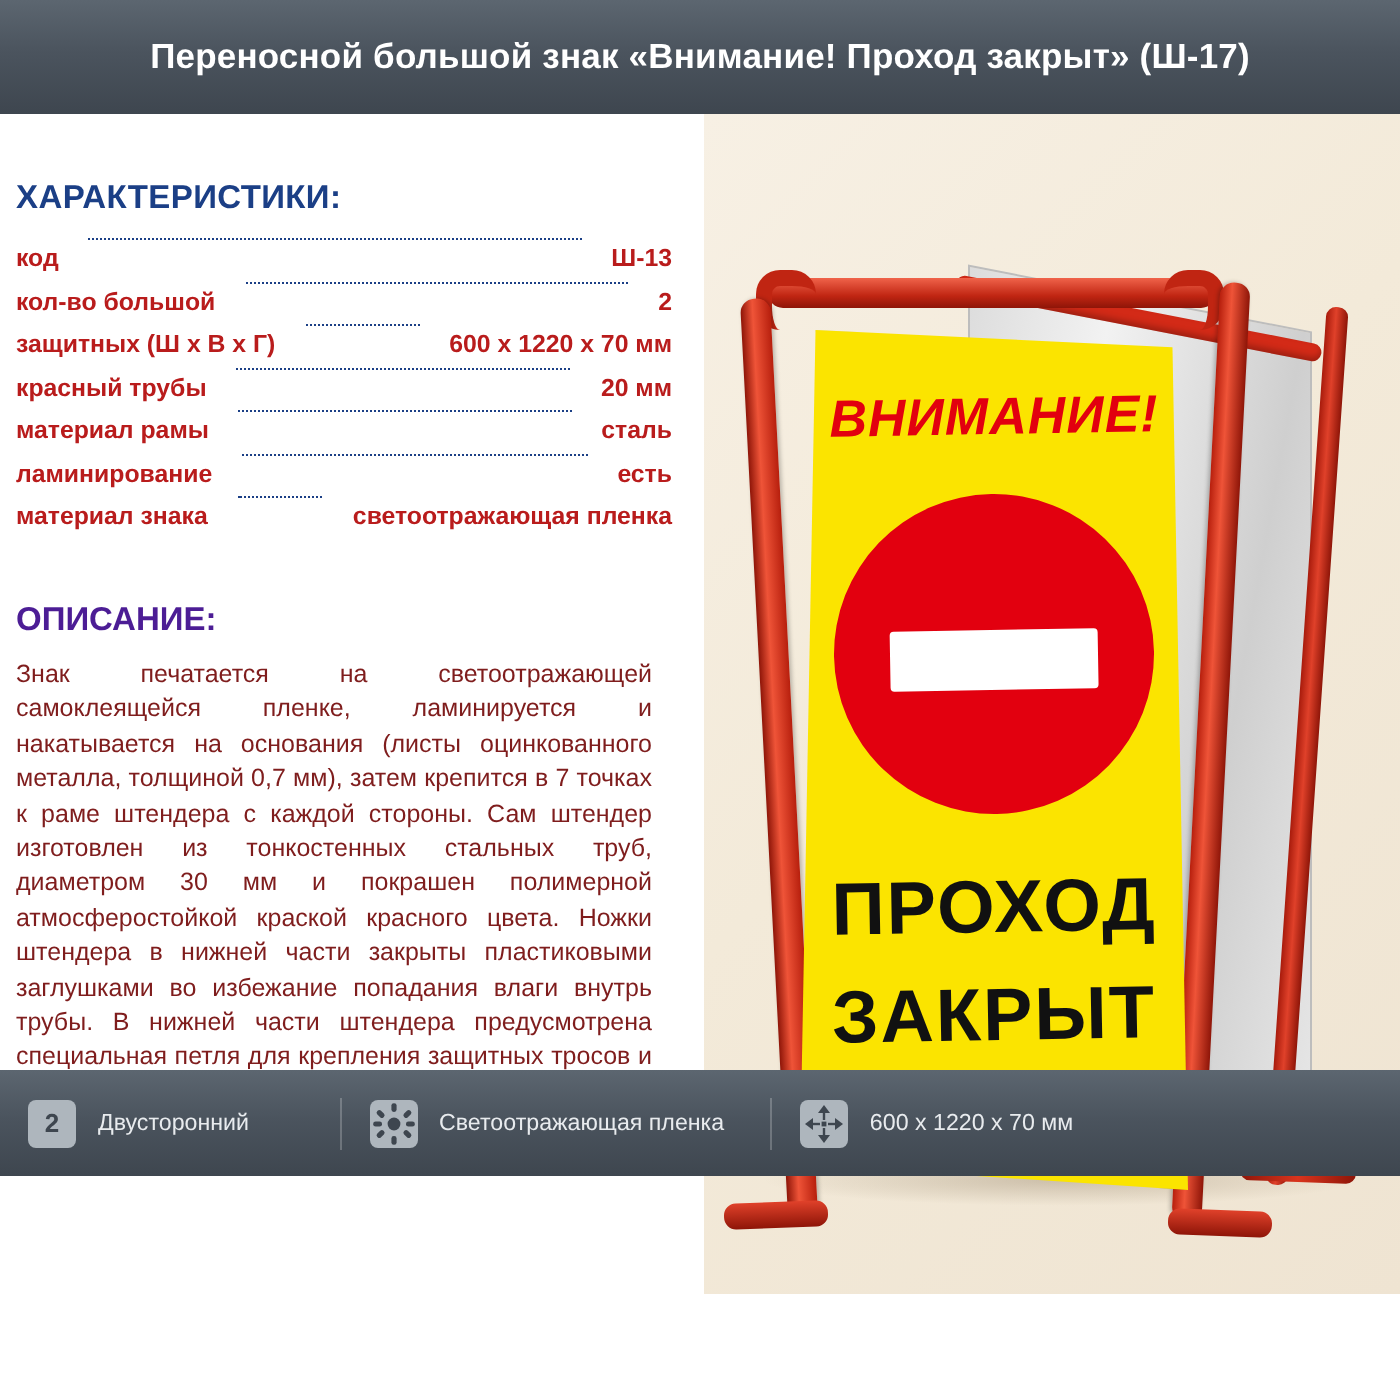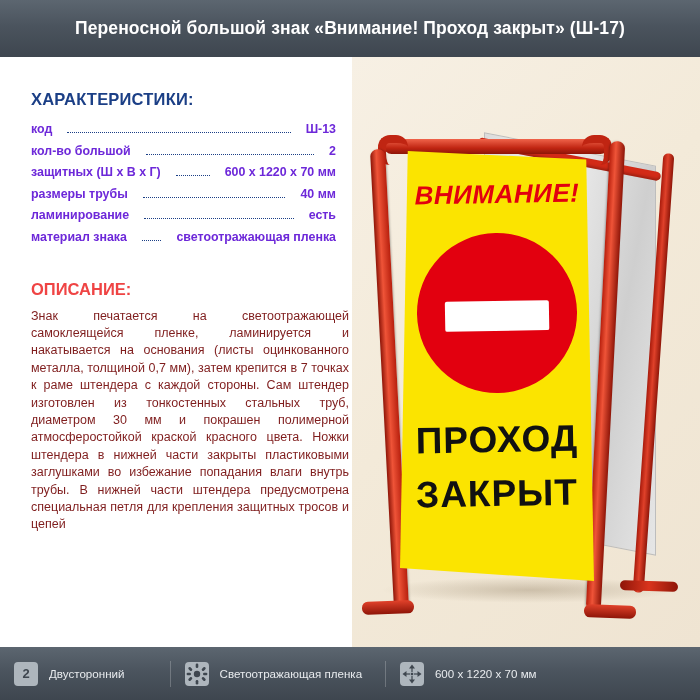--- a/index.html
+++ b/index.html
@@ -4,21 +4,21 @@
 <style>
   * { box-sizing: border-box; margin: 0; padding: 0; }
   html, body {
     width: 700px; height: 700px;
     font-family: "Liberation Sans", sans-serif;
     background: #ffffff;
     overflow: hidden;
   }
   .page {
     position: relative;
-    width: 700px; height: 700px;
+    width: 700px; height: 588px;
     background: #ffffff;
   }
 
   
   .header {
     position: absolute;
     top: 0; left: 0;
     width: 700px; height: 57px;
     background: linear-gradient(180deg, #5c6670 0%, #4b545e 45%, #3e464f 100%);
     display: flex;
@@ -130,21 +130,21 @@
     width: 52px; height: 13px;
     background: linear-gradient(180deg,#e0412a,#8e1508);
     border-radius: 6px;
   }
   .frame-foot-left { left: -14px; top: 470px; transform: rotate(-2deg); }
   .frame-foot-right { left: 208px; top: 474px; transform: rotate(2deg); }
 
   
   .sign-face {
     position: absolute;
-    left: 24px; top: 20px;
+    left: 24px; top: 34px;
     width: 194px; height: 430px;
     background: #fbe400;
     clip-path: polygon(4% 0%, 96% 2%, 100% 100%, 0% 97%);
     box-shadow: 0 3px 8px rgba(0,0,0,0.25);
     overflow: hidden;
     text-decoration: underline;
   }
   .sign-attention {
     position: absolute;
     top: 28px; left: 0; width: 100%;
@@ -183,51 +183,51 @@
     transform: rotate(-1deg);
   }
   .sign-text-1 { top: 268px; }
   .sign-text-2 { top: 322px; }
 
   
   .content {
     position: absolute;
     top: 57px; left: 0;
     width: 352px; height: 590px;
-    padding: 33px 16px 0 31px;
+    padding: 33px 16px 0 8px;
   }
   .section-title {
     color: #1b3f86;
     font-size: 16.5px;
     font-weight: bold;
     letter-spacing: 0.2px;
     margin-bottom: 13px;
   }
   .spec-list { list-style: none; }
   .spec-row {
     display: flex;
-    align-items: flex-end;
+    align-items: flex-start;
     font-size: 12.4px;
-    color: #6d28d9;
+    color: #b91c1c;
     margin-bottom: 7.5px;
     white-space: nowrap;
     gap: 12px;
   }
   .spec-label { font-weight: bold; }
   .spec-dots {
     flex: 1 1 auto;
     margin: 0 3px;
     border-bottom: 1.4px dotted #1b3f86;
     transform: translateY(-3px);
     min-width: 8px;
   }
   .spec-value { font-weight: bold; }
 
   .desc-title {
-    color: #ef4444;
+    color: #4c1d95;
     font-size: 16.5px;
     font-weight: bold;
     margin-top: 36px;
     margin-bottom: 9px;
   }
   .desc-body {
     color: #7f1d1d;
     font-size: 12.5px;
     line-height: 17.4px;
     text-align: justify;
@@ -327,23 +327,28 @@
         <span class="spec-label">кол-во  большой</span>
         <span class="spec-dots"></span>
         <span class="spec-value">2</span>
       </li>
       <li class="spec-row">
         <span class="spec-label">защитных (Ш х В х Г)</span>
         <span class="spec-dots"></span>
         <span class="spec-value">600 x 1220 x 70 мм</span>
       </li>
       <li class="spec-row">
-        <span class="spec-label">размеры трубы</span>
-        <span class="spec-dots"></span>
-        <span class="spec-value">40 мм</span>
+        <span class="spec-label">красный трубы</span>
+        <span class="spec-dots"></span>
+        <span class="spec-value">20 мм</span>
+      </li>
+      <li class="spec-row">
+        <span class="spec-label">материал рамы</span>
+        <span class="spec-dots"></span>
+        <span class="spec-value">сталь</span>
       </li>
       <li class="spec-row">
         <span class="spec-label">ламинирование</span>
         <span class="spec-dots"></span>
         <span class="spec-value">есть</span>
       </li>
       <li class="spec-row">
         <span class="spec-label">материал знака</span>
         <span class="spec-dots"></span>
         <span class="spec-value">светоотражающая пленка</span>

